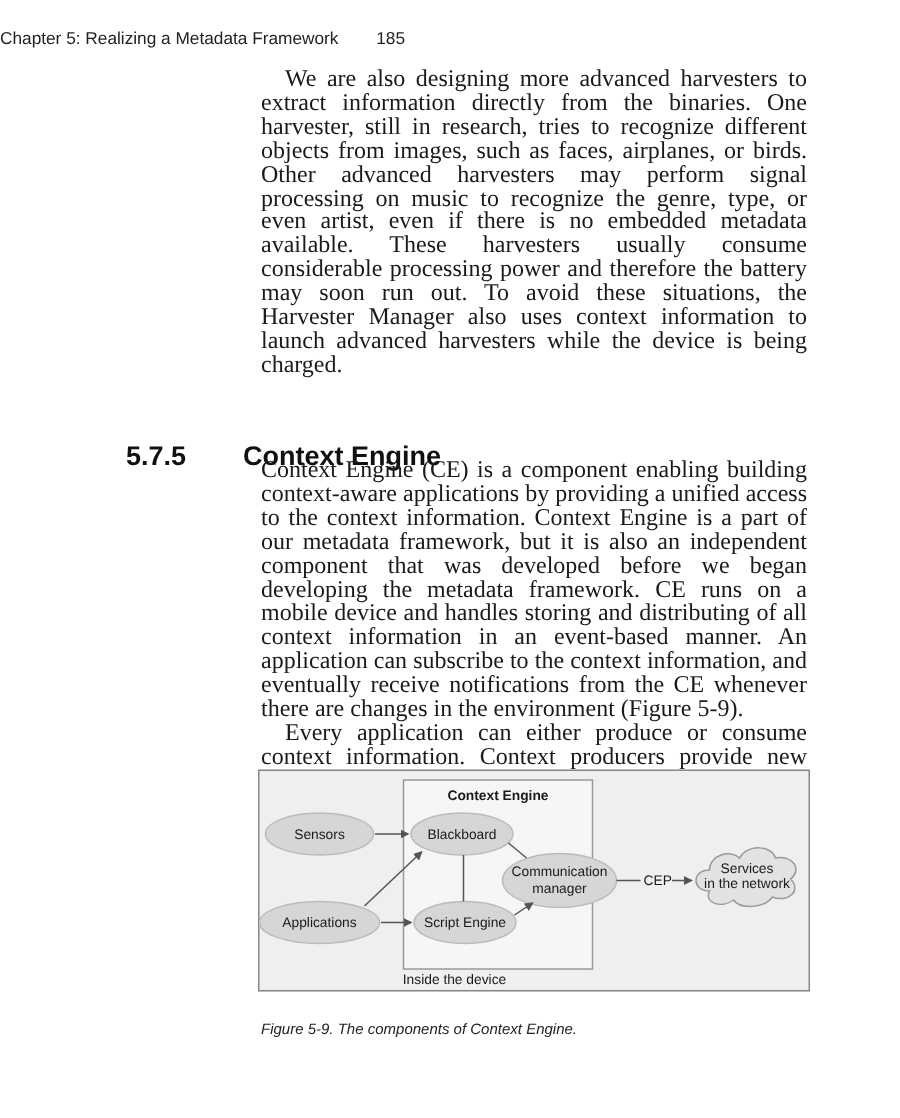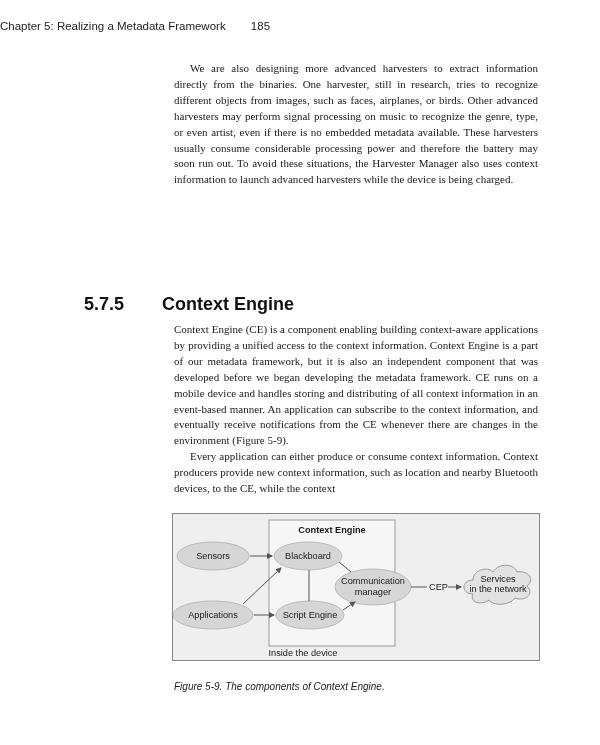--- a/index.html
+++ b/index.html
@@ -1,22 +1,22 @@
 <!DOCTYPE html>
 <html><head>
 <meta charset="utf-8">
 <style>
   html, body { margin:0; padding:0; background:#ffffff; }
   body { width:600px; height:745px; position:relative; overflow:hidden;
          font-family:"Liberation Serif", "DejaVu Serif", serif; color:#1a1a1a; }
   .running-head { position:absolute; top:20px; left:0; width:540px; text-align:left;
          font-family:"Liberation Sans", sans-serif; font-size:11.5px; color:#222; }
   .running-head .title { margin-right:22px; }
-  .body-text { position:absolute; left:174px; width:364px; font-size:11px;
-         line-height:15.9px; text-align:justify;margin-top:16px; }
+  .body-text { position:absolute; left:174px; width:364px; font-size:16px;
+         line-height:15.9px; text-align:justify; }
   .body-text p { margin:0; text-indent:16px; hyphens:auto; }
   #block1 { top:45px; }
   #block2 { top:306px; }
   .section-head { position:absolute; top:282px; left:84px; font-family:"Liberation Sans", sans-serif;
          font-weight:bold; font-size:18px; color:#111;margin-top:12px; }
   .section-head .num { display:inline-block; width:78px; }
   .figure { position:absolute; top:513px; left:172px; width:366px; height:146px;
          border:1px solid #888; background:#efefef; }
   .figure svg { position:absolute; left:0; top:0; }
   .fig-label { font-family:"Liberation Sans", sans-serif; font-size:9.2px; fill:#1a1a1a; }

